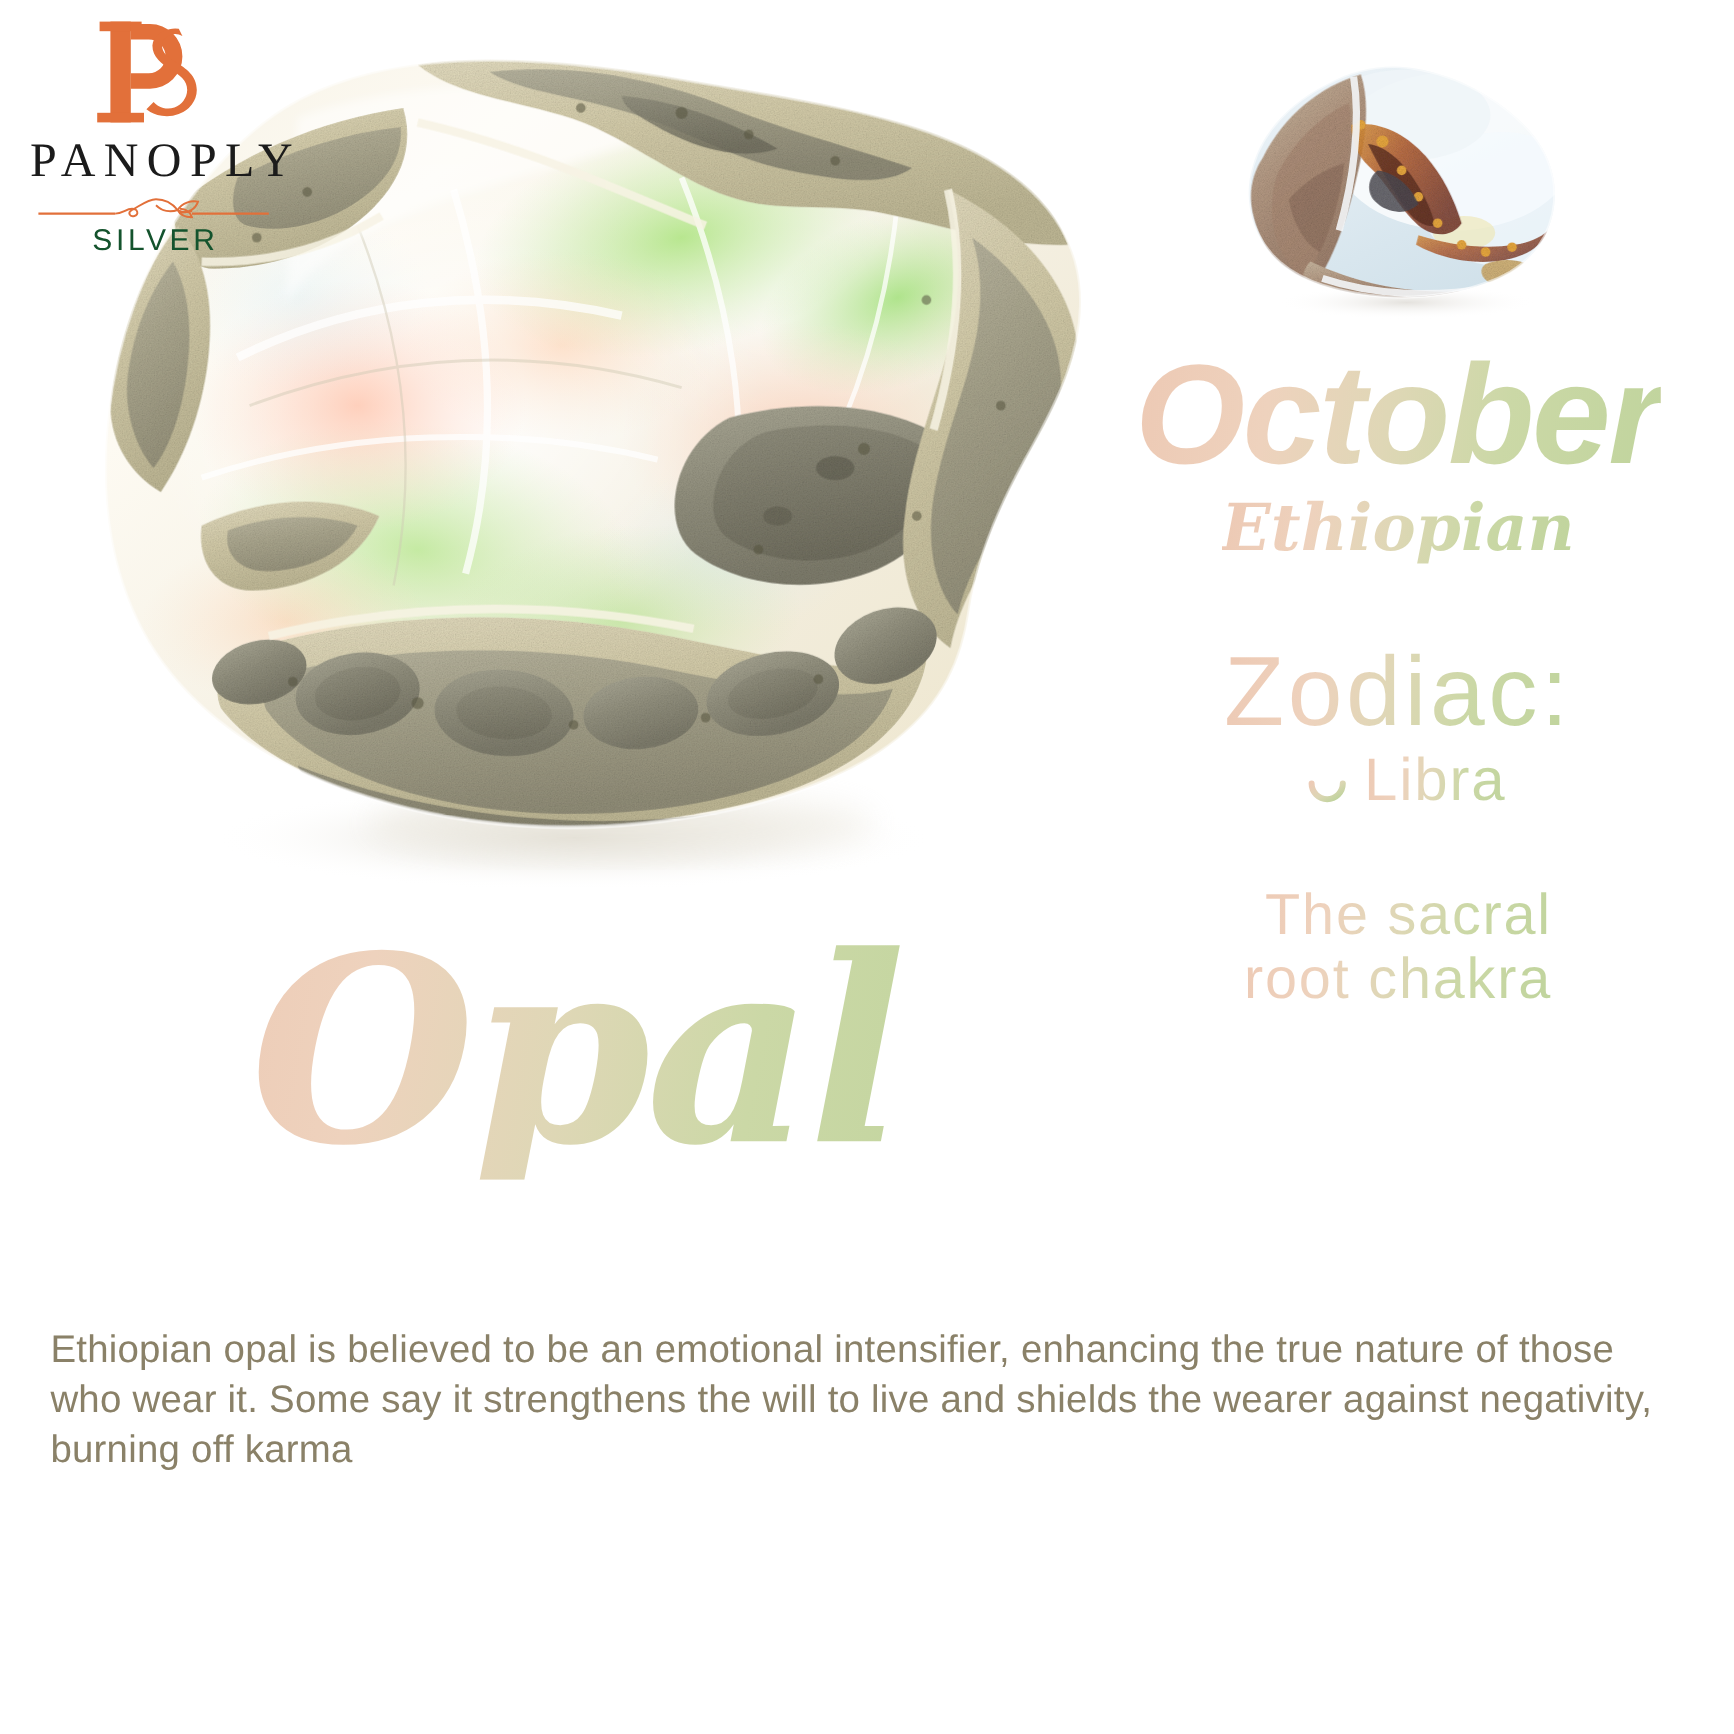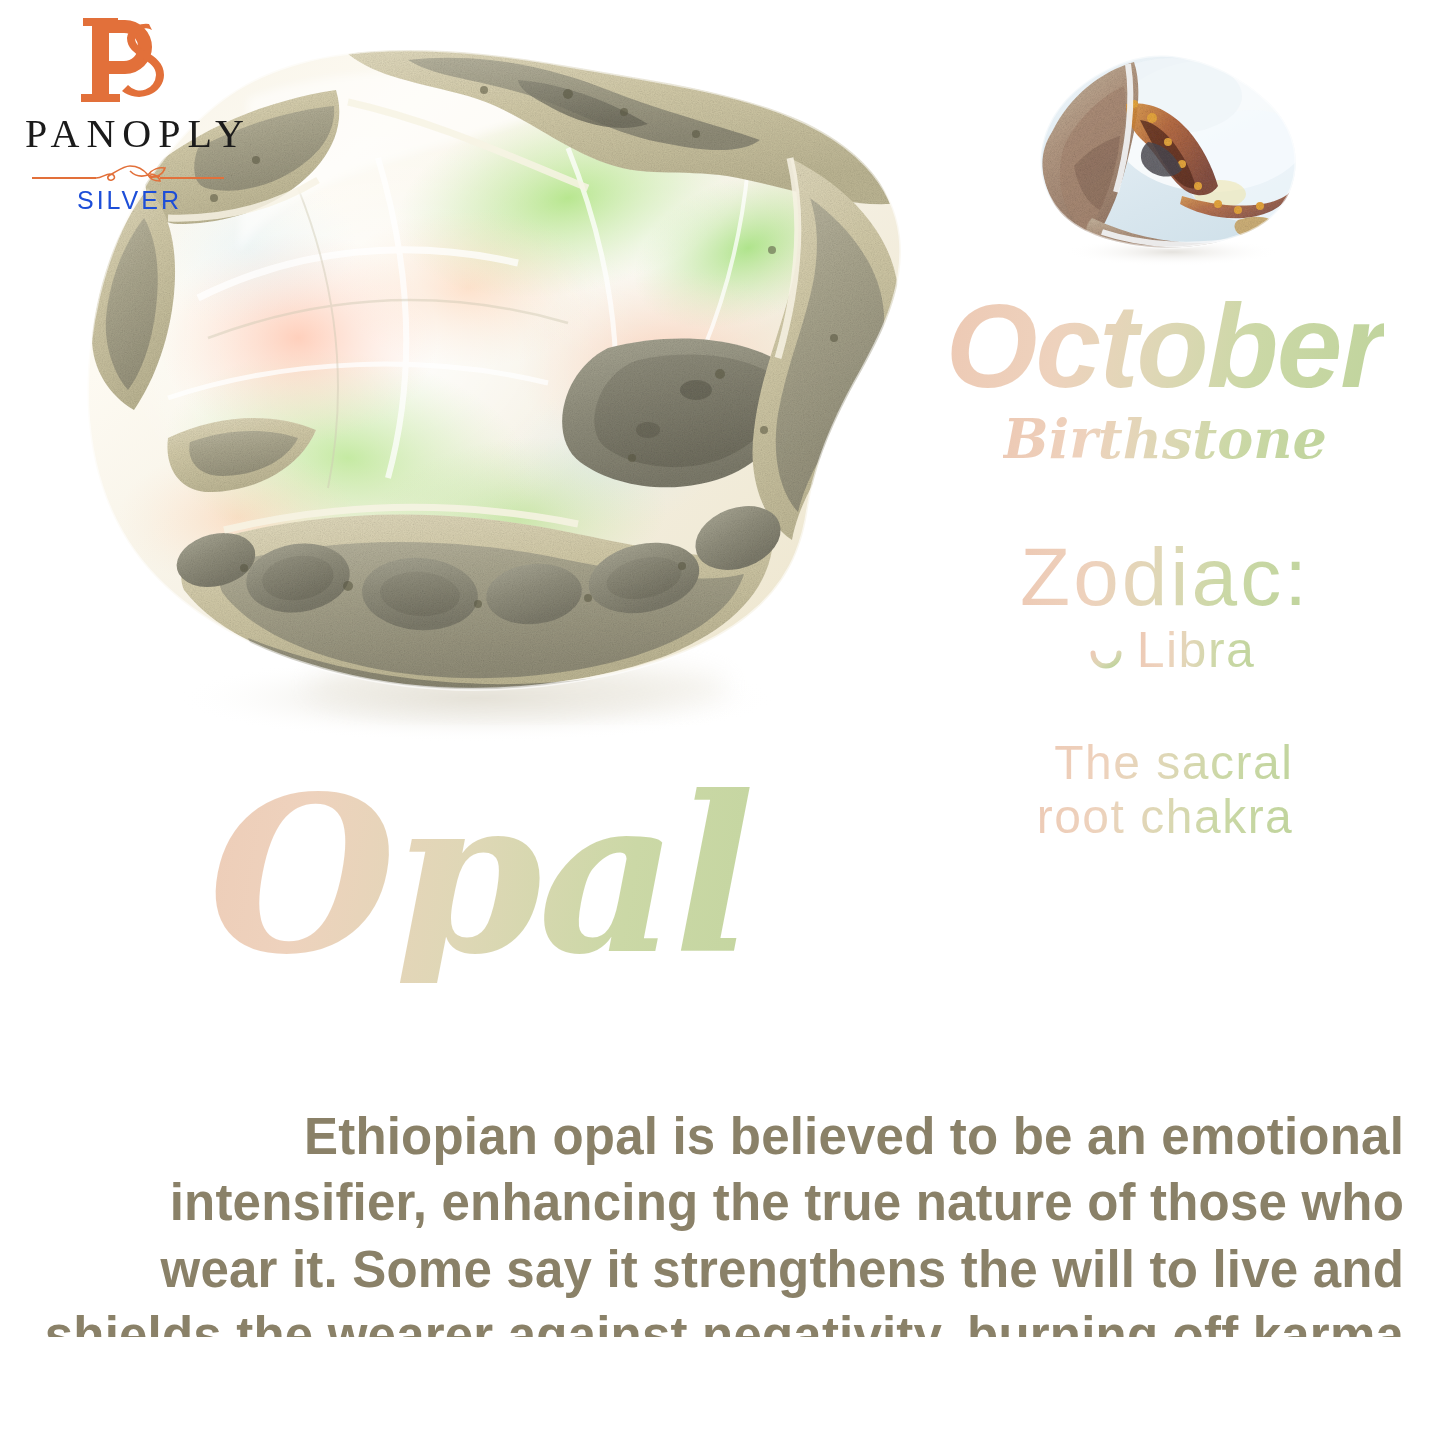--- a/index.html
+++ b/index.html
@@ -49,21 +49,21 @@
     margin: 4px auto 0 auto;
     width: 200px;
     height: 34px;
   }
   #logo-silver {
     display: block;
     margin: -4px auto 0 auto;
     font-family: "Liberation Sans", sans-serif;
     font-size: 25px;
     letter-spacing: 3px;
-    color: #1d4ed8;
+    color: #14532d;
     line-height: 1;
     text-indent: 3px;
   }
 
   
   #main-stone-wrap {
     position: absolute;
     left: 48px;
     top: 38px;
     width: 890px;
@@ -173,25 +173,25 @@
     letter-spacing: -4px;
     margin: 0;
   }
 
   
   #description {
     position: absolute;
     left: 42px;
     top: 1104px;
     width: 1362px;
-    text-align: right;
+    text-align: left;
     z-index: 30;
     font-family: "Liberation Sans", sans-serif;
-    font-weight: 700;
-    font-size: 51px;
+    font-weight: 400;
+    font-size: 32px;
     line-height: 1.30;
     letter-spacing: 0.2px;
     color: #8a8168;
     margin: 0;
   }
 </style>
 </head>
 <body>
 
 <div id="page">
@@ -553,21 +553,21 @@
                C266 160 246 180 216 190 C188 200 154 204 120 200
                C86 196 56 186 38 166 C20 146 14 118 22 92
                C30 64 52 40 84 24 C106 12 128 8 150 10 Z" fill="none" stroke="#ffffff" stroke-width="2.5" opacity="0.55"></path>
     </svg>
   </div>
 
   <div id="right-col">
 
     <div id="month-title" class="grad-text">October</div>
 
-    <div id="birthstone-sub" class="grad-text">Birthstone</div>
+    <div id="birthstone-sub" class="grad-text">Ethiopian</div>
 
     <div id="zodiac-block">
       <div class="attr-label grad-text">Zodiac:</div>
       <div class="attr-value-row">
         <svg id="libra-icon" viewBox="0 0 62 42" aria-hidden="true">
           <defs>
             <linearGradient id="libraGrad" x1="0" y1="0" x2="1" y2="0.8">
               <stop offset="0%" stop-color="#eccbb6"></stop>
               <stop offset="55%" stop-color="#dcd6b4"></stop>
               <stop offset="100%" stop-color="#bfd39c"></stop>

